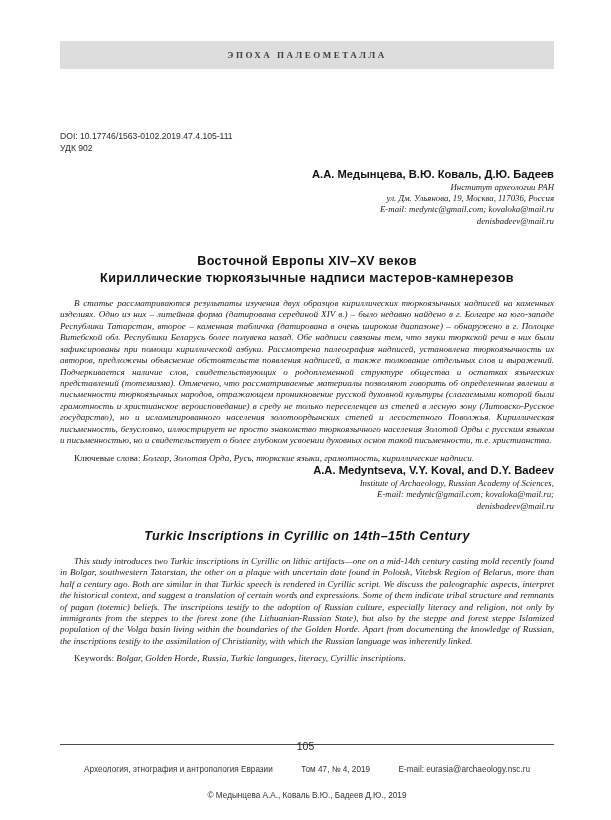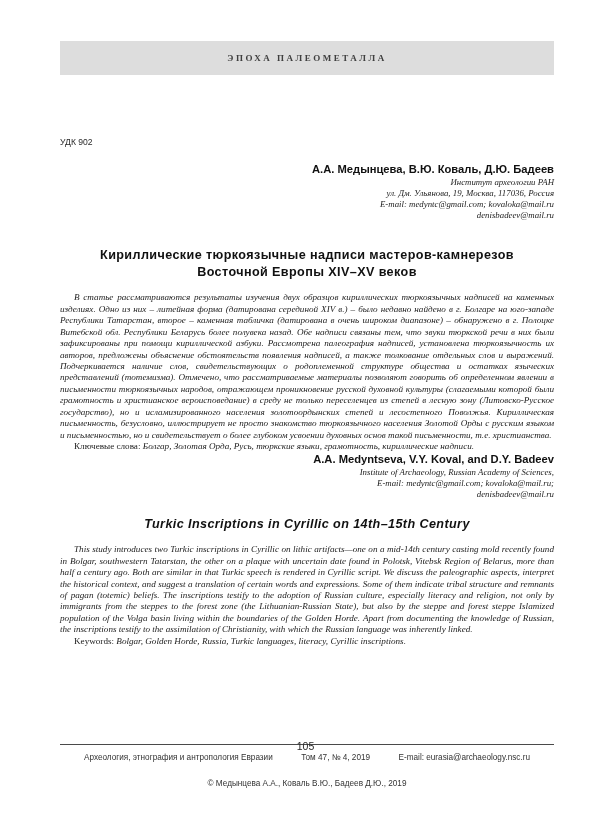--- a/index.html
+++ b/index.html
@@ -9,21 +9,21 @@
     position: relative;
     font-family: "Liberation Serif", "DejaVu Serif", serif;
     color: #1c1c1c;
     overflow: hidden;
   }
   .content { position: absolute; left: 60px; right: 57px; top: 0; }
 
   
   .band {
     margin-top: 41px;
-    height: 34px;
+    height: 28px;
     background: #dddddd;
     display: flex; align-items: center; justify-content: center;
   }
   .band span {
     font-family: "Liberation Serif", "DejaVu Serif", serif;
     font-size: 9px; letter-spacing: 2.5px; color: #3f3f3f; font-weight: bold;
   }
 
   
   .meta { margin-top: 62px; font-family: "Liberation Sans", "DejaVu Sans", sans-serif; font-size: 8.6px; color: #2a2a2a; line-height: 11.5px; }
@@ -50,32 +50,33 @@
   
   .abstract {
     margin-top: 11px;
     font-style: italic;
     font-size: 9.15px; line-height: 11.45px;
     text-align: justify;
     text-indent: 14px;
     color: #222;
   }
   .keywords {
+    margin-top: 6px;
     font-size: 9.15px; line-height: 11.4px;
     text-indent: 14px;
     color: #222;
   }
   .keywords .kw-label { font-style: normal; }
   .keywords .kw-vals { font-style: italic; }
 
   
   .footer {
     position: absolute; left: 60px; right: 57px; top: 744px;
     border-top: 1px solid #4a4a4a;
-    padding-top: 8px;
+    padding-top: 20px;
     font-family: "Liberation Sans", "DejaVu Sans", sans-serif;
     font-size: 8.2px; color: #333;
   }
   .footer-line1 { display: flex; justify-content: space-between; padding: 0 24px; }
   .footer-line2 { text-align: center; margin-top: 17px; }
   .page-num {
     position: absolute; left: 0; right: 0; top: 740px;
     text-align: center;
     font-family: "Liberation Sans", "DejaVu Sans", sans-serif;
     font-size: 10.5px; color: #2a2a2a;
@@ -84,34 +85,35 @@
 </head>
 <body>
 
 <div class="content">
 
   <div class="band">
     <span>ЭПОХА ПАЛЕОМЕТАЛЛА</span>
   </div>
 
   <div class="meta">
+    <div>DOI: 10.17746/1563-0102.2019.47.4.105-111</div>
     <div>УДК 902</div>
   </div>
 
   <div class="authors-ru">А.А. Медынцева, В.Ю. Коваль, Д.Ю. Бадеев</div>
   <div class="affil">
     <div>Институт археологии РАН</div>
     <div>ул. Дм. Ульянова, 19, Москва, 117036, Россия</div>
     <div>E-mail: medyntc@gmail.com; kovaloka@mail.ru</div>
     <div>denisbadeev@mail.ru</div>
   </div>
 
   <div class="title title-ru">
+    <div>Восточной Европы XIV–XV веков</div>
     <div>Кириллические тюркоязычные надписи мастеров-камнерезов</div>
-    <div>Восточной Европы XIV–XV веков</div>
   </div>
 
   <p class="abstract">В статье рассматриваются результаты изучения двух образцов кириллических тюркоязычных надписей на каменных изделиях. Одно из них – литейная форма (датирована серединой XIV в.) – было недавно найдено в г. Болгаре на юго-западе Республики Татарстан, второе – каменная табличка (датирована в очень широком диапазоне) – обнаружено в г. Полоцке Витебской обл. Республики Беларусь более полувека назад. Обе надписи связаны тем, что звуки тюркской речи в них были зафиксированы при помощи кириллической азбуки. Рассмотрена палеография надписей, установлена тюркоязычность их авторов, предложены объяснение обстоятельств появления надписей, а также толкование отдельных слов и выражений. Подчеркивается наличие слов, свидетельствующих о родоплеменной структуре общества и остатках языческих представлений (тотемизма). Отмечено, что рассматриваемые материалы позволяют говорить об определенном явлении в письменности тюркоязычных народов, отражающем проникновение русской духовной культуры (слагаемыми которой были грамотность и христианское вероисповедание) в среду не только переселенцев из степей в лесную зону (Литовско-Русское государство), но и исламизированного населения золотоордынских степей и лесостепного Поволжья. Кириллическая письменность, безусловно, иллюстрирует не просто знакомство тюркоязычного населения Золотой Орды с русским языком и письменностью, но и свидетельствует о более глубоком усвоении духовных основ такой письменности, т.е. христианства.</p>
 
   <p class="keywords"><span class="kw-label">Ключевые слова:</span><span class="kw-vals"> Болгар, Золотая Орда, Русь, тюркские языки, грамотность, кириллические надписи.</span></p>
 
   <div class="authors-en" style="margin-top:0;">A.A. Medyntseva, V.Y. Koval, and D.Y. Badeev</div>
   <div class="affil">
     <div>Institute of Archaeology, Russian Academy of Sciences,</div>
     <div>E-mail: medyntc@gmail.com; kovaloka@mail.ru;</div>

